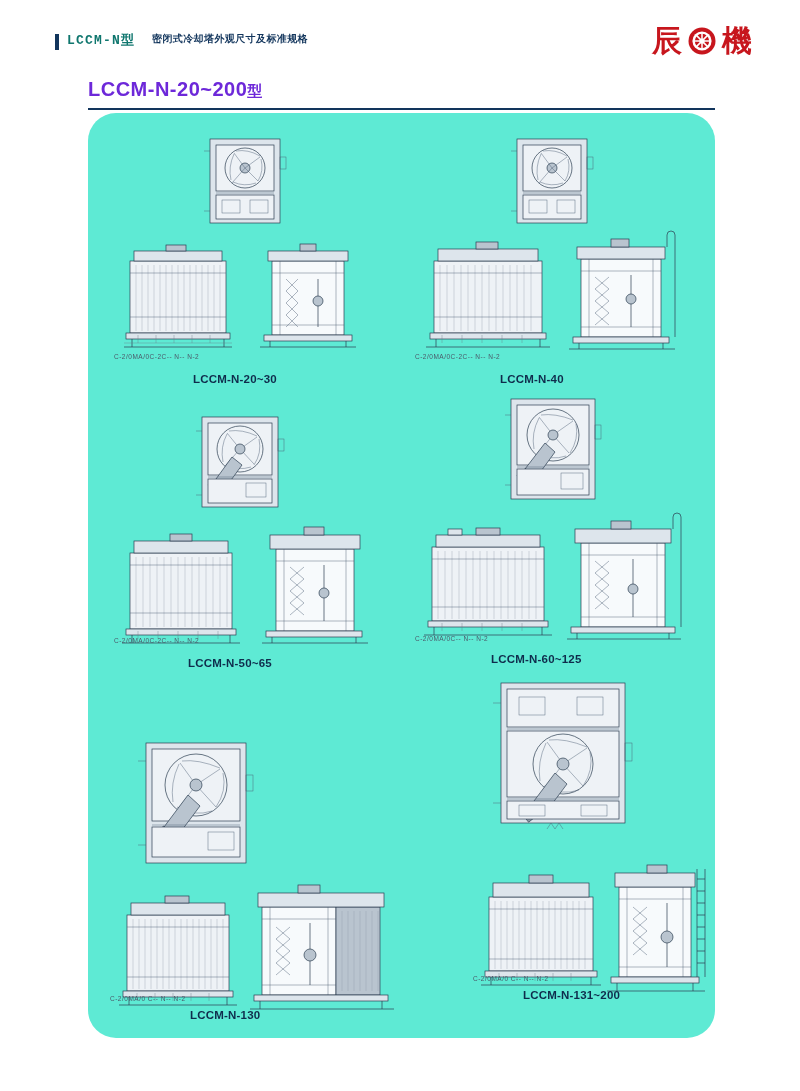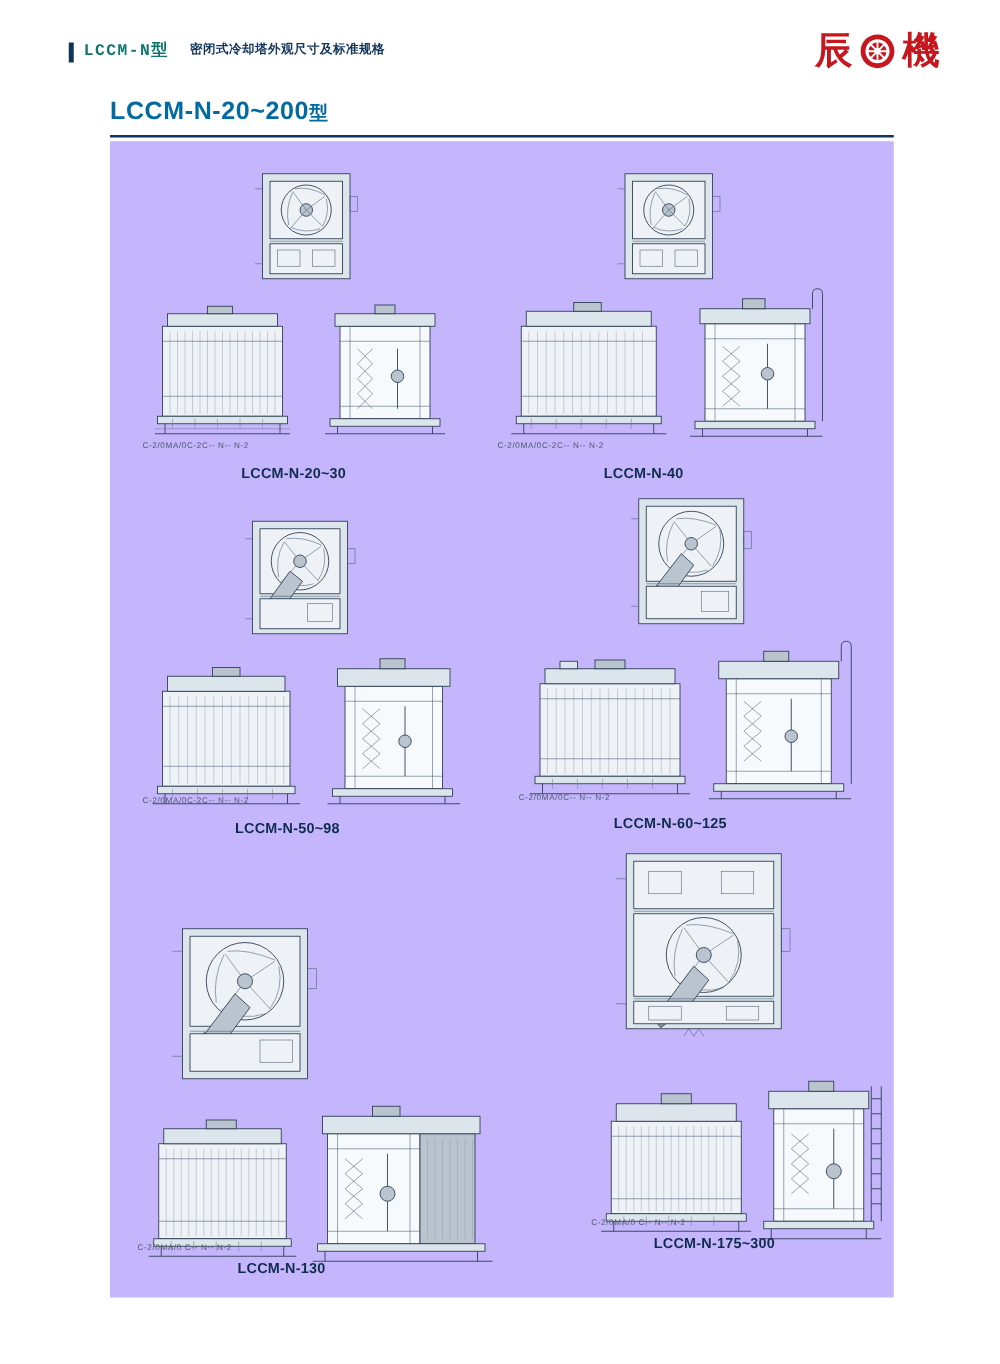--- a/index.html
+++ b/index.html
@@ -75,21 +75,21 @@
   }
   .logo-mark svg { display: block; }
 
   
   .page-title {
     position: absolute;
     left: 88px;
     top: 78px;
     font-size: 20px;
     font-weight: bold;
-    color: #0369a1;
+    color: #6d28d9;
     letter-spacing: 0.5px;
   }
   .page-title .suffix {
     font-size: 15px;
     font-weight: bold;
   }
   .title-rule {
     position: absolute;
     left: 88px;
     top: 108px;
@@ -98,21 +98,22 @@
     background: #12355c;
   }
 
   
   .panel {
     position: absolute;
     left: 88px;
     top: 113px;
     width: 627px;
     height: 925px;
-    background: #c4b5fd;
+    background: #5eead4;
+    border-radius: 28px;
   }
 
   
   .cell {
     position: absolute;
   }
   .cell-caption {
     position: absolute;
     font-size: 11.5px;
     font-weight: bold;
@@ -279,21 +280,21 @@
           <line x1="90" y1="102" x2="90" y2="108"></line>
           <line x1="4" y1="108" x2="100" y2="108"></line>
         </g>
       </svg>
     </div>
 
     <div class="dim-label" style="left:6px; top:222px;">C-2/0MA/0C-2C-- N-- N-2</div>
     <div class="cell-caption" style="left:85px; top:242px;">LCCM-N-20~30</div>
   </div>
 
-  <div class="cell" style="left:308px; top:18px; width:295px; height:260px;">
+  <div class="cell" style="left:325px; top:18px; width:295px; height:260px;">
 
     <div class="dw" style="left:84px; top:0px;">
       <svg width="110" height="100" viewBox="0 0 110 100">
         <rect class="fil-md" x="20" y="8" width="70" height="84"></rect>
         <rect class="fil-lt" x="26" y="14" width="58" height="46"></rect>
         <circle class="ln" cx="55" cy="37" r="20"></circle>
         <circle class="fil-dk" cx="55" cy="37" r="5"></circle>
         <g class="ln-t">
           <path d="M55 37 L44 22 M55 37 L70 26 M55 37 L68 50 M55 37 L42 52"></path>
           <path d="M46 20 Q58 18 70 25 M71 28 Q74 40 68 50 M66 52 Q54 56 43 51 M41 49 Q38 36 44 23"></path>
@@ -480,21 +481,21 @@
         <rect class="fil-md" x="8" y="114" width="96" height="6"></rect>
         <g class="ln">
           <line x1="14" y1="120" x2="14" y2="126"></line>
           <line x1="98" y1="120" x2="98" y2="126"></line>
           <line x1="4" y1="126" x2="110" y2="126"></line>
         </g>
       </svg>
     </div>
 
     <div class="dim-label" style="left:6px; top:228px;">C-2/0MA/0C-2C-- N-- N-2</div>
-    <div class="cell-caption" style="left:80px; top:248px;">LCCM-N-50~98</div>
+    <div class="cell-caption" style="left:80px; top:248px;">LCCM-N-50~65</div>
   </div>
 
   <div class="cell" style="left:325px; top:278px; width:295px; height:284px;">
 
     <div class="dw" style="left:78px; top:0px;">
       <svg width="126" height="120" viewBox="0 0 126 120">
         <rect class="fil-md" x="20" y="8" width="84" height="100"></rect>
         <rect class="fil-lt" x="26" y="14" width="72" height="60"></rect>
         <circle class="ln" cx="62" cy="44" r="26"></circle>
         <g class="ln-t">
@@ -828,16 +829,16 @@
         <rect class="fil-md" x="6" y="124" width="88" height="6"></rect>
         <g class="ln">
           <line x1="12" y1="130" x2="12" y2="138"></line>
           <line x1="88" y1="130" x2="88" y2="138"></line>
           <line x1="2" y1="138" x2="100" y2="138"></line>
         </g>
       </svg>
     </div>
 
     <div class="dim-label" style="left:60px; top:302px;">C-2/0MA/0 C-- N-- N-2</div>
-    <div class="cell-caption" style="left:110px; top:316px;">LCCM-N-175~300</div>
+    <div class="cell-caption" style="left:110px; top:316px;">LCCM-N-131~200</div>
   </div>
 
 </div>
 
 </body></html>

